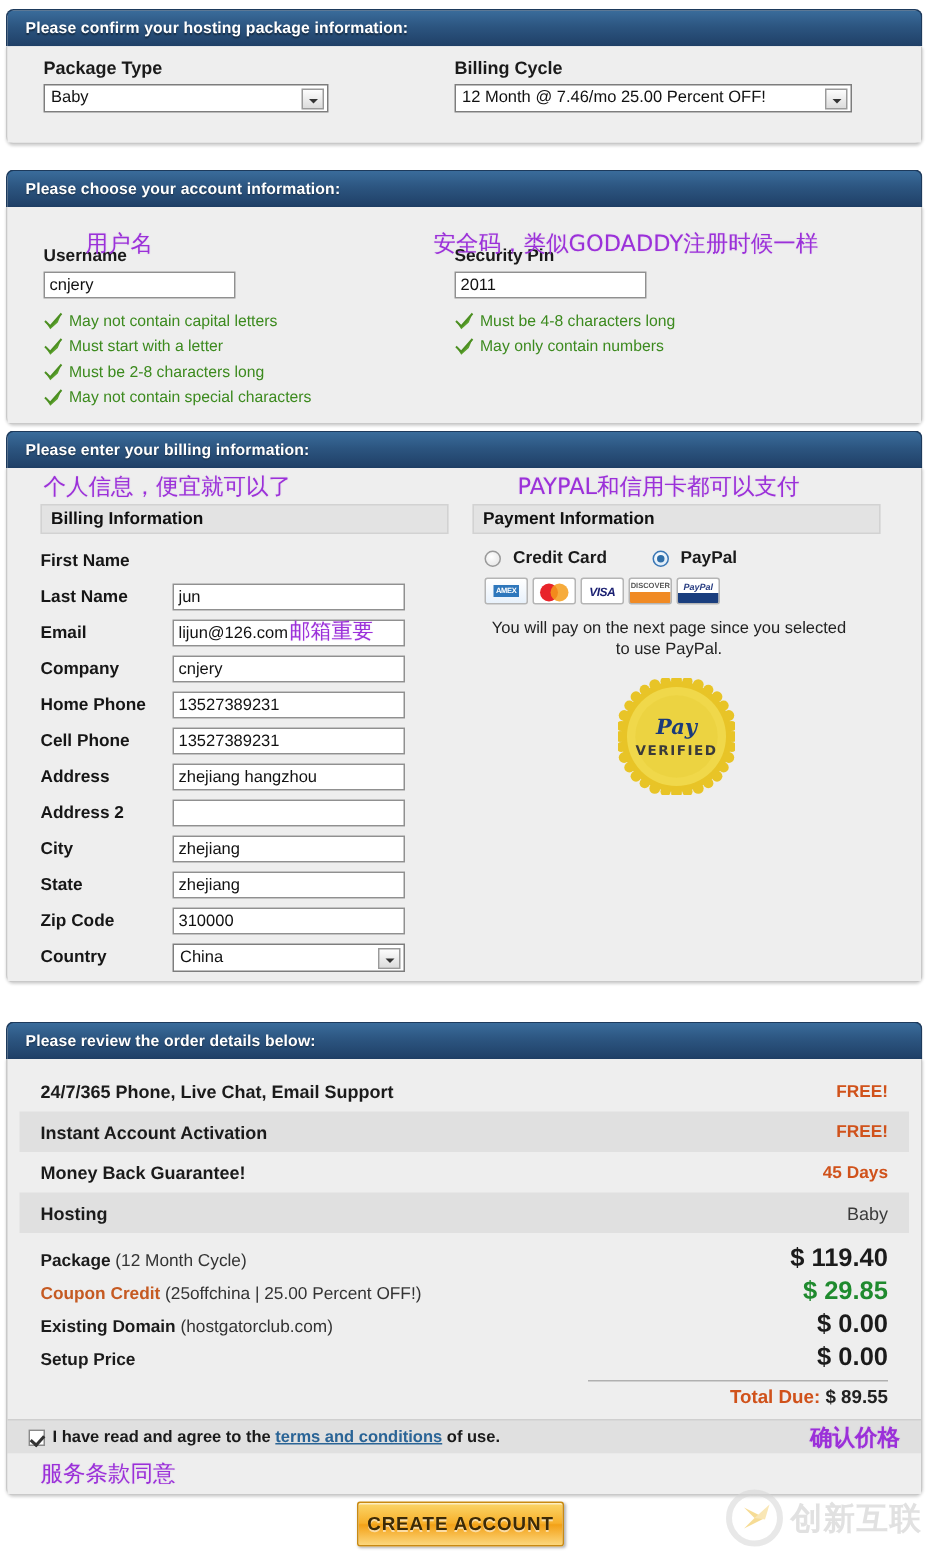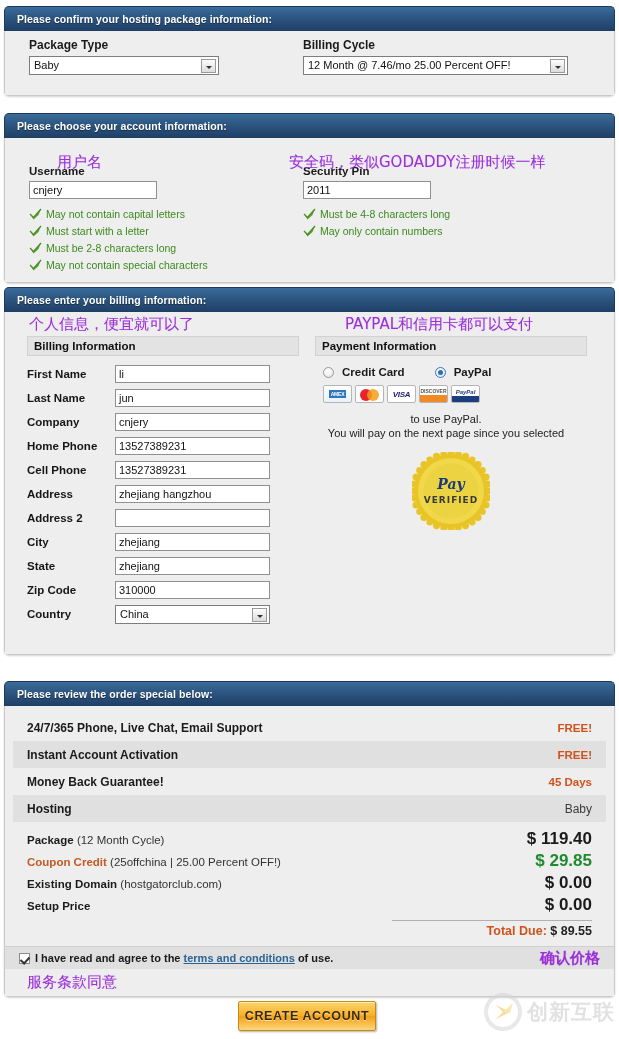--- a/index.html
+++ b/index.html
@@ -325,25 +325,29 @@
 
         <div class="cn" style="left:24px;top:3px;">个人信息，便宜就可以了</div>
         <div class="cn" style="left:340px;top:3px;">PAYPAL和信用卡都可以支付</div>
 
         <div style="position:absolute;left:22px;top:24px;width:272px;">
           <div class="subhead">Billing Information</div>
           <div style="margin-top:6px;">
 
             <div class="brow">
               <span class="blab">First Name</span>
-              <span class="txt" style="width:155px;">li</span>
             </div>
             <div class="brow">
               <span class="blab">Last Name</span>
               <span class="txt" style="width:155px;">jun</span>
+            </div>
+            <div class="brow" style="position:relative;">
+              <span class="blab">Email</span>
+              <span class="txt" style="width:155px;">lijun@126.com</span>
+              <span class="cn" style="left:166px;top:2px;font-size:14px;">邮箱重要</span>
             </div>
             <div class="brow">
               <span class="blab">Company</span>
               <span class="txt" style="width:155px;">cnjery</span>
             </div>
             <div class="brow">
               <span class="blab">Home Phone</span>
               <span class="txt" style="width:155px;">13527389231</span>
             </div>
             <div class="brow">
@@ -405,22 +409,22 @@
               </span>
             <span class="card disc">
                 <span>DISCOVER</span>
               </span>
             <span class="card pp">
                 <span>PayPal</span>
               </span>
           </div>
 
           <div style="margin-top:9px;text-align:center;font-size:11px;color:#222;line-height:14px;width:262px;">
+            <div>You will pay on the next page since you selected</div>
             <div>to use PayPal.</div>
-            <div>You will pay on the next page since you selected</div>
           </div>
 
           <div style="margin-top:12px;display:flex;justify-content:center;">
             <div class="seal">
               <svg width="78" height="78" viewBox="0 0 78 78">
                 <g>
                   <circle cx="39" cy="39" r="37" fill="#e8c427"></circle>
                   <g fill="#e8c427">
                     <circle cx="39" cy="1.5" r="3.6"></circle>
                       <circle cx="53.5" cy="4.4" r="3.6"></circle>
@@ -465,21 +469,21 @@
             </div>
           </div>
 
         </div>
 
       </div>
     </div>
   </div>
 
   <div class="panel-outer" style="top:681px;">
-    <div class="panel-head">Please review the order special below:</div>
+    <div class="panel-head">Please review the order details below:</div>
     <div class="panel" style="position:relative;left:0;top:0;width:611px;padding-bottom:0;">
       <div style="padding:8px 8px 0 8px;">
 
         <div class="orow plain">
           <span class="oname">24/7/365 Phone, Live Chat, Email Support</span>
           <span class="free">FREE!</span>
         </div>
         <div class="orow alt">
           <span class="oname">Instant Account Activation</span>
           <span class="free">FREE!</span>

